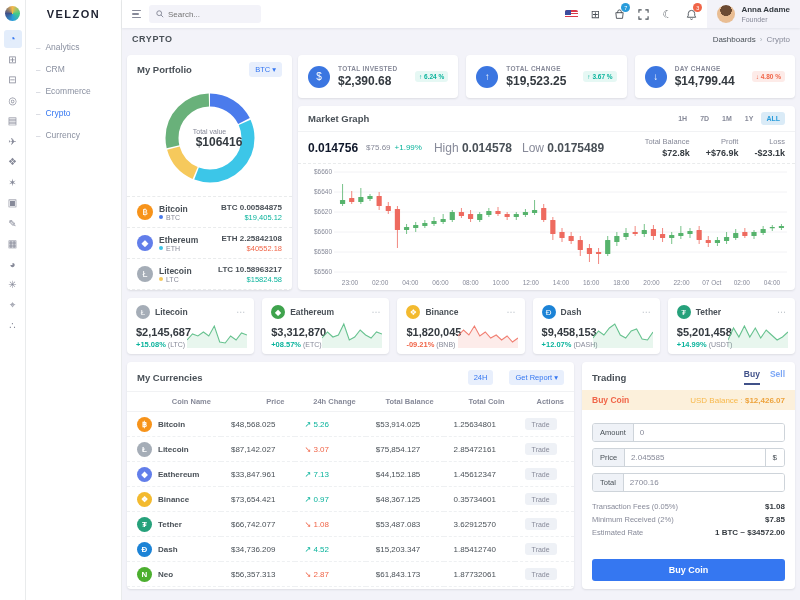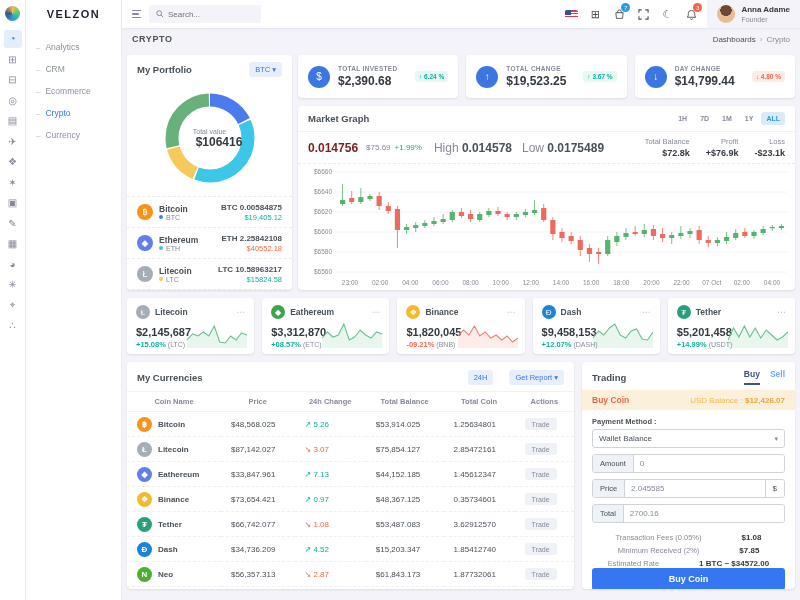--- a/index.html
+++ b/index.html
@@ -77,21 +77,21 @@
   .stat .badge{margin-left:auto;font-size:6.5px;border-radius:3px;padding:2px 4px;font-weight:bold;}
   .badge.up{background:#e6f8f4;color:#0ab39c;}
   .badge.down{background:#fdebe8;color:#f06548;}
   
   .market{flex:1;display:flex;flex-direction:column;min-width:0;}
   .market .cardhead{border-bottom:1px solid #f1f2f4;padding:6px 10px;}
   .ranges{display:flex;gap:3px;}
   .rtab{font-size:7px;font-weight:bold;color:#878a99;padding:3px 5px;border-radius:3px;cursor:pointer;}
   .rtab.active{background:#daebf7;color:#299cdb;}
   .msub{display:flex;align-items:center;padding:5px 10px;border-bottom:1px dashed #e9ebec;}
-  .mprice{font-size:12px;font-weight:bold;color:#7f1d1d;margin-right:8px;}
+  .mprice{font-size:12px;font-weight:bold;color:#0f172a;margin-right:8px;}
   .musd{font-size:8px;color:#878a99;margin-right:4px;}
   .mchg{font-size:8px;color:#0ab39c;margin-right:12px;}
   .mhl{font-size:12px;color:#878a99;margin-right:10px;}
   .mhl b{color:#495057;}
   .mstats{margin-left:auto;display:flex;gap:16px;text-align:right;}
   .mstat .l{font-size:7.5px;color:#878a99;}
   .mstat .v{font-size:9px;font-weight:bold;margin-top:2px;color:#343a40;}
   .chartbox{flex:1;padding:2px 6px 0;}
   .axlab{font-size:6.5px;fill:#878a99;font-family:"Liberation Sans",sans-serif;}
   
@@ -104,21 +104,21 @@
   .ccard .val{font-size:11px;font-weight:bold;color:#343a40;margin-top:7px;}
   .ccard .chg{font-size:7.5px;font-weight:bold;margin-top:2px;}
   .ccard .pair{font-size:7px;color:#878a99;font-weight:normal;margin-left:2px;}
   .spark{position:absolute;right:7px;bottom:6px;}
   
   .row2{display:flex;gap:8px;height:227px;align-items:stretch;}
   .currencies{width:447px;flex-shrink:0;display:flex;flex-direction:column;overflow:hidden;}
   .currencies .cardhead{padding:8px 10px 6px;}
   .hbtns{display:flex;gap:16px;}
   table{width:100%;border-collapse:collapse;}
-  thead th{font-size:7.5px;color:#878a99;font-weight:bold;text-align:center;padding:5px 10px;background:#fff;border-top:1px solid #f1f2f4;border-bottom:1px solid #f1f2f4;}
+  thead th{font-size:7.5px;color:#878a99;font-weight:bold;text-align:right;padding:5px 10px;background:#fff;border-top:1px solid #f1f2f4;border-bottom:1px solid #f1f2f4;}
   tbody td{font-size:8px;color:#495057;padding:4.5px 10px;border-top:1px dashed #eef0f2;}
   tbody tr:first-child td{border-top:0;}
   td .coincell{display:flex;align-items:center;gap:6px;font-weight:bold;font-size:8px;}
   td .coincell .cico{width:15px;height:15px;font-size:8px;}
   .trade-btn{background:#eef1f6;color:#878a99;border:0;border-radius:3px;font-size:7px;padding:2.5px 7px;cursor:pointer;font-family:"Liberation Sans",sans-serif;}
   
   .trading{flex:1;display:flex;flex-direction:column;overflow:hidden;min-width:0;}
   .trading .cardhead{padding:7px 10px 5px;}
   .ttabs{display:flex;gap:10px;}
   .ttab{font-size:8.5px;font-weight:bold;color:#3577f1;opacity:.65;padding-bottom:4px;cursor:pointer;}
@@ -130,21 +130,21 @@
   .tbody{padding:7px 10px 8px;display:flex;flex-direction:column;flex:1;}
   .selrow{display:flex;gap:8px;margin-bottom:6px;}
   .selcol{flex:1;min-width:0;}
   .flabel{font-size:7.5px;font-weight:bold;color:#495057;margin-bottom:3px;}
   .select{display:flex;align-items:center;justify-content:space-between;border:1px solid #ced4da;border-radius:3px;padding:4px 6px;font-size:8px;color:#495057;cursor:pointer;background:#fff;}
   .select .chv{color:#878a99;font-size:7px;}
   .igroup{display:flex;border:1px solid #ced4da;border-radius:3px;overflow:hidden;margin-bottom:6px;height:19px;}
   .igroup .pre{background:#eff2f7;border-right:1px solid #ced4da;font-size:7.5px;color:#495057;display:flex;align-items:center;padding:0 7px;flex-shrink:0;}
   .igroup input{flex:1;border:0;outline:none;font-size:8px;color:#878a99;padding:0 6px;min-width:0;font-family:"Liberation Sans",sans-serif;}
   .igroup .suf{border-left:1px solid #ced4da;font-size:8px;color:#495057;display:flex;align-items:center;padding:0 7px;background:#fff;}
-  .sumrow{display:flex;justify-content:center;font-size:7.5px;color:#878a99;margin-top:4px;gap:40px;}
+  .sumrow{display:flex;justify-content:space-between;font-size:7.5px;color:#878a99;margin-top:4px;gap:40px;}
   .sumrow .v{color:#343a40;font-weight:bold;font-size:8px;}
   .buy-btn{margin-top:auto;background:#3577f1;color:#fff;border:0;border-radius:3px;font-size:9px;font-weight:bold;padding:6px;cursor:pointer;width:100%;font-family:"Liberation Sans",sans-serif;}
 </style>
 </head>
 <body>
 
 <div class="app">
   <aside class="rail">
     <div class="logo-dot"></div>
     <div id="rail-items">
@@ -704,27 +704,20 @@
                 <span class="ttab active">Buy</span>
                 <span class="ttab">Sell</span>
               </span>
           </div>
           <div class="tbanner">
             <span class="bl">Buy Coin</span>
             <span class="br"><span>USD Balance :</span> <b>$12,426.07</b></span>
           </div>
           <div class="tbody">
             <div class="selrow">
-              <div class="selcol">
-                <div class="flabel">Payment Method :</div>
-                <div class="select">
-                    <span>Wallet Balance</span>
-                    <span class="chv">▾</span>
-                  </div>
-              </div>
             </div>
             <div class="igroup">
               <span class="pre">Amount</span>
               <input value="0" style="">
             </div>
             <div class="igroup">
               <span class="pre">Price</span>
               <input value="2.045585" style="">
               <span class="suf">$</span>
             </div>

